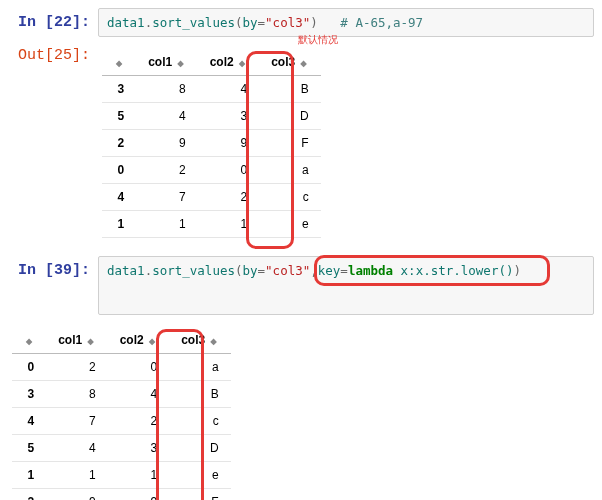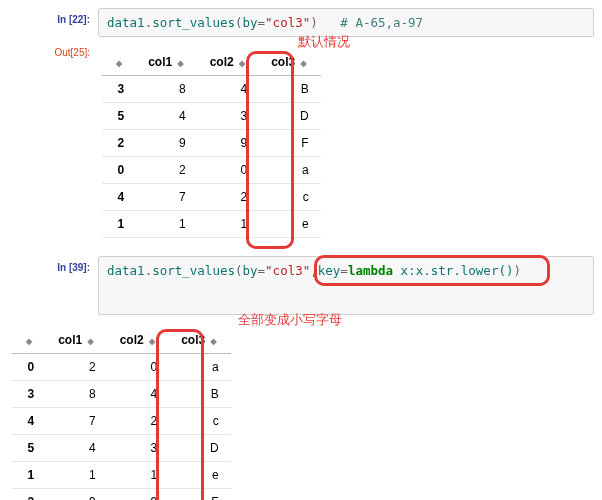--- a/index.html
+++ b/index.html
@@ -11,22 +11,22 @@
     color: #000;
     width: 602px;
     box-sizing: border-box;
   }
   .cell { display: flex; align-items: flex-start; margin-bottom: 4px; }
   .prompt {
     width: 82px;
     flex: 0 0 82px;
     text-align: right;
     padding-right: 8px;
-    font-family: Liberation Sans, sans-serif;
-    font-size: 10px;
+    font-family: Liberation Mono, monospace;
+    font-size: 15px;
     padding-top: 6px;
   }
   .prompt-in  { color: #303F9F; font-weight: bold; }
   .prompt-out { color: #D84315; }
   .code-area {
     flex: 1;
     border: 1px solid #cfcfcf;
     border-radius: 2px;
     background: #f7f7f7;
     padding: 6px 8px;
@@ -65,21 +65,21 @@
 
   .redbox {
     position: absolute;
     border: 3px solid #e53935;
     border-radius: 10px;
     pointer-events: none;
   }
   .annot {
     position: absolute;
     color: #e53935;
-    font-size: 13px;
+    font-size: 10px;
     white-space: nowrap;
   }
 </style>
 </head>
 <body>
 
 <div class="cell">
   <div class="prompt prompt-in">In [22]:</div>
   <div class="code-area code-plain"><span class="ident">data1</span><span class="op">.</span><span class="ident">sort_values</span><span class="op">(</span><span class="ident">by</span><span class="op">=</span><span class="str">"col3"</span><span class="op">)</span><span>   </span><span class="cmt"># A-65,a-97</span></div>
 </div>
@@ -142,21 +142,20 @@
 
 <div class="cell">
   <div class="prompt prompt-in">In [39]:</div>
   <div class="code-area code-plain"><span class="ident">data1</span><span class="op">.</span><span class="ident">sort_values</span><span class="op">(</span><span class="ident">by</span><span class="op">=</span><span class="str">"col3"</span><span class="op">,</span><span class="ident">key</span><span class="op">=</span><span class="kw">lambda</span><span> </span><span class="ident">x:x.str.lower()</span><span class="op">)</span>
     <div class="redbox" style="left:215px; top:-2px; width:230px; height:25px;"></div>
   </div>
 </div>
 
 <div class="cell">
   <div class="out-area">
-    <div class="annot" style="left:230px; top:-8px;">全部变成小写字母</div>
     <table class="df">
       <thead>
         <tr>
           <th><span class="sort-ico">◆</span></th>
           <th><span>col1</span> <span class="sort-ico">◆</span></th>
           <th><span>col2</span> <span class="sort-ico">◆</span></th>
           <th><span>col3</span> <span class="sort-ico">◆</span></th>
         </tr>
       </thead>
       <tbody>

